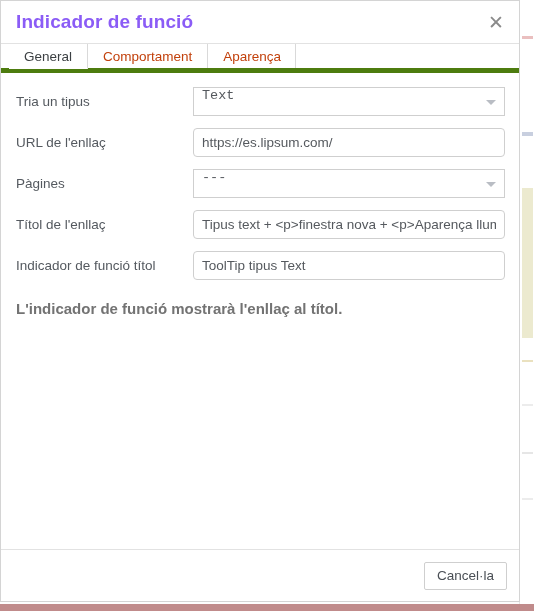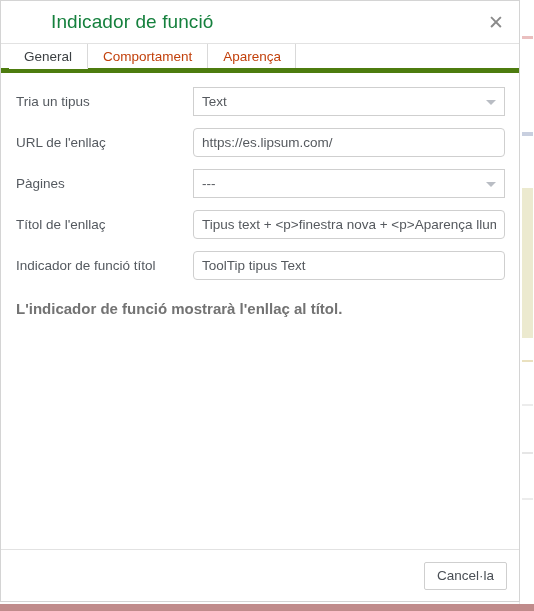--- a/index.html
+++ b/index.html
@@ -72,25 +72,24 @@
     height: 43px;
     min-height: 43px;
     border-bottom: 1px solid #e2e2e2;
     display: flex;
     align-items: center;
     padding: 0 8px 0 15px;
     box-sizing: border-box;
   }
   .dialog-title {
     font-size: 19px;
-    font-weight: normal;
-    color: #15803d;
+    font-weight: bold;
+    color: #8b5cf6;
     letter-spacing: .1px;
     flex: 1;
-    margin-left: 35px;
   }
   .close-btn {
     width: 30px;
     height: 30px;
     display: flex;
     align-items: center;
     justify-content: center;
     color: #8a8a8a;
     font-size: 19px;
     line-height: 1;
@@ -176,26 +175,26 @@
     padding: 0 8px;
     border-radius: 4px;
     outline: none;
   }
   .select-input {
     width: 100%;
     height: 29px;
     box-sizing: border-box;
     border: 1px solid #cfcfcf;
     background: #ffffff;
-    font-family: Liberation Sans, sans-serif;
+    font-family: Liberation Mono, monospace;
     font-size: 13.5px;
     color: #55595e;
     padding: 0 24px 0 8px;
     display: flex;
-    align-items: center;
+    align-items: flex-start;
     cursor: pointer;
     user-select: none;
     white-space: nowrap;
     overflow: hidden;
   }
   .caret {
     position: absolute;
     right: 9px;
     top: 50%;
     margin-top: -2px;

